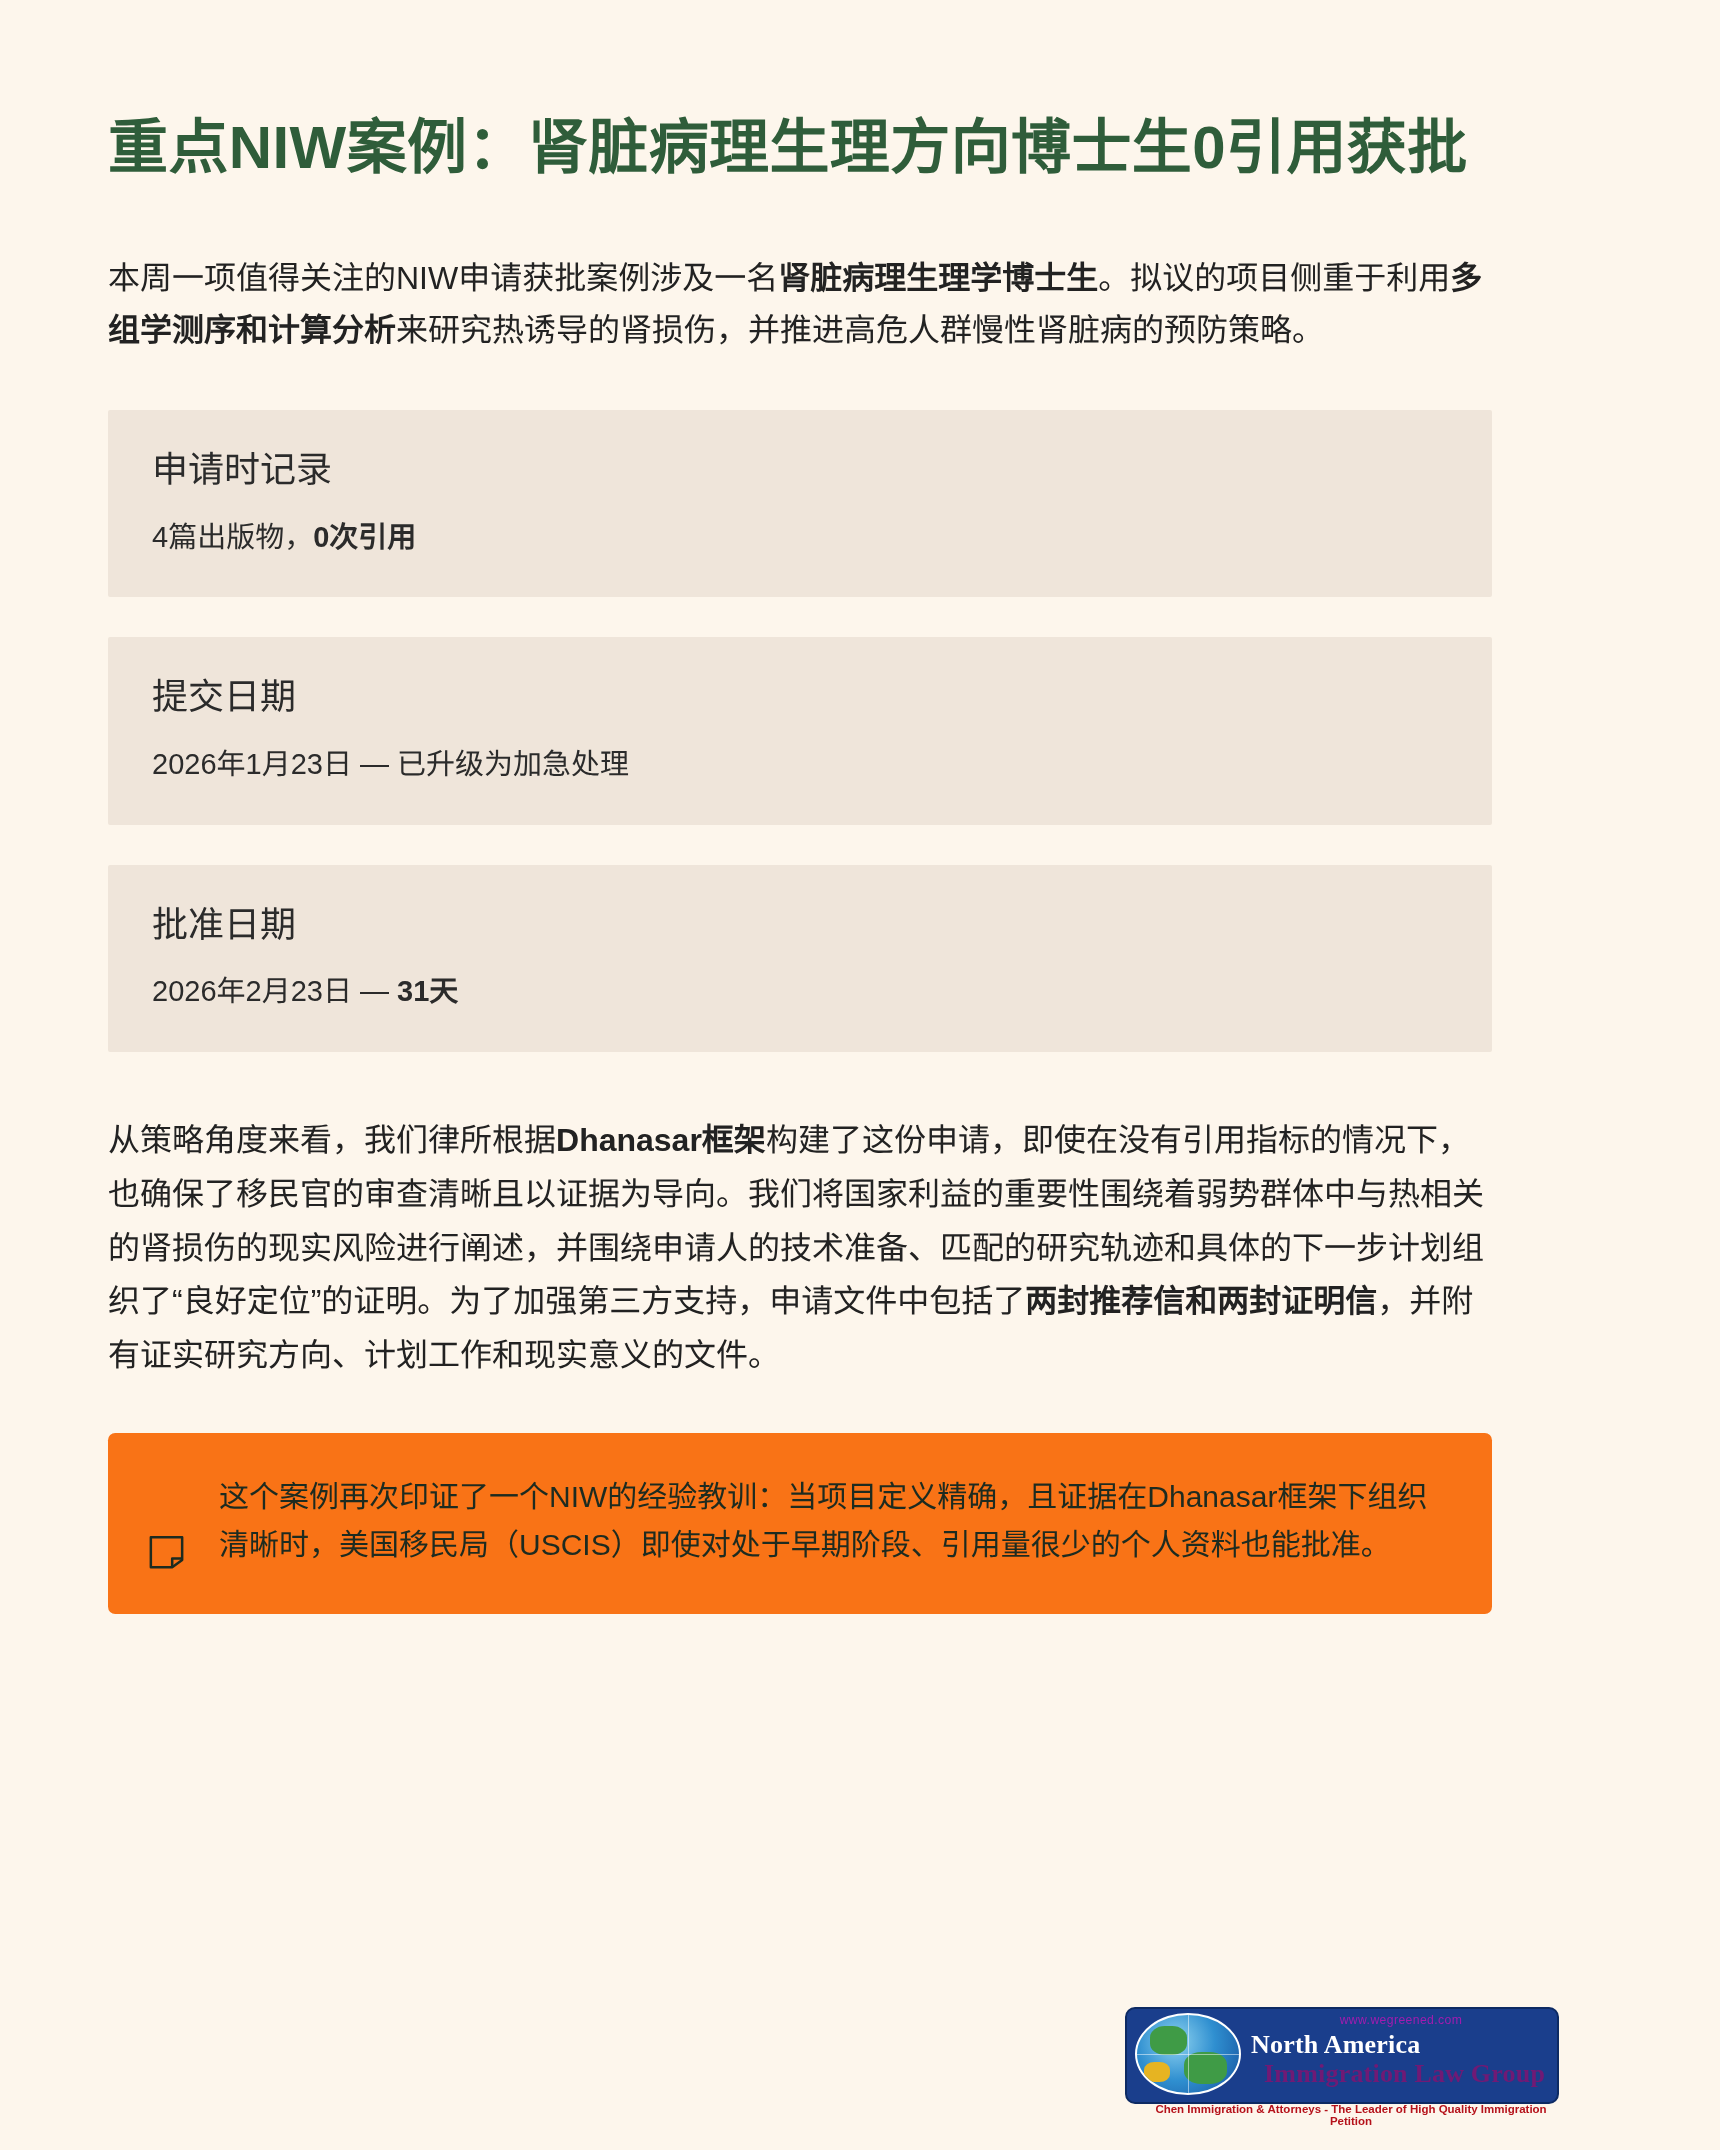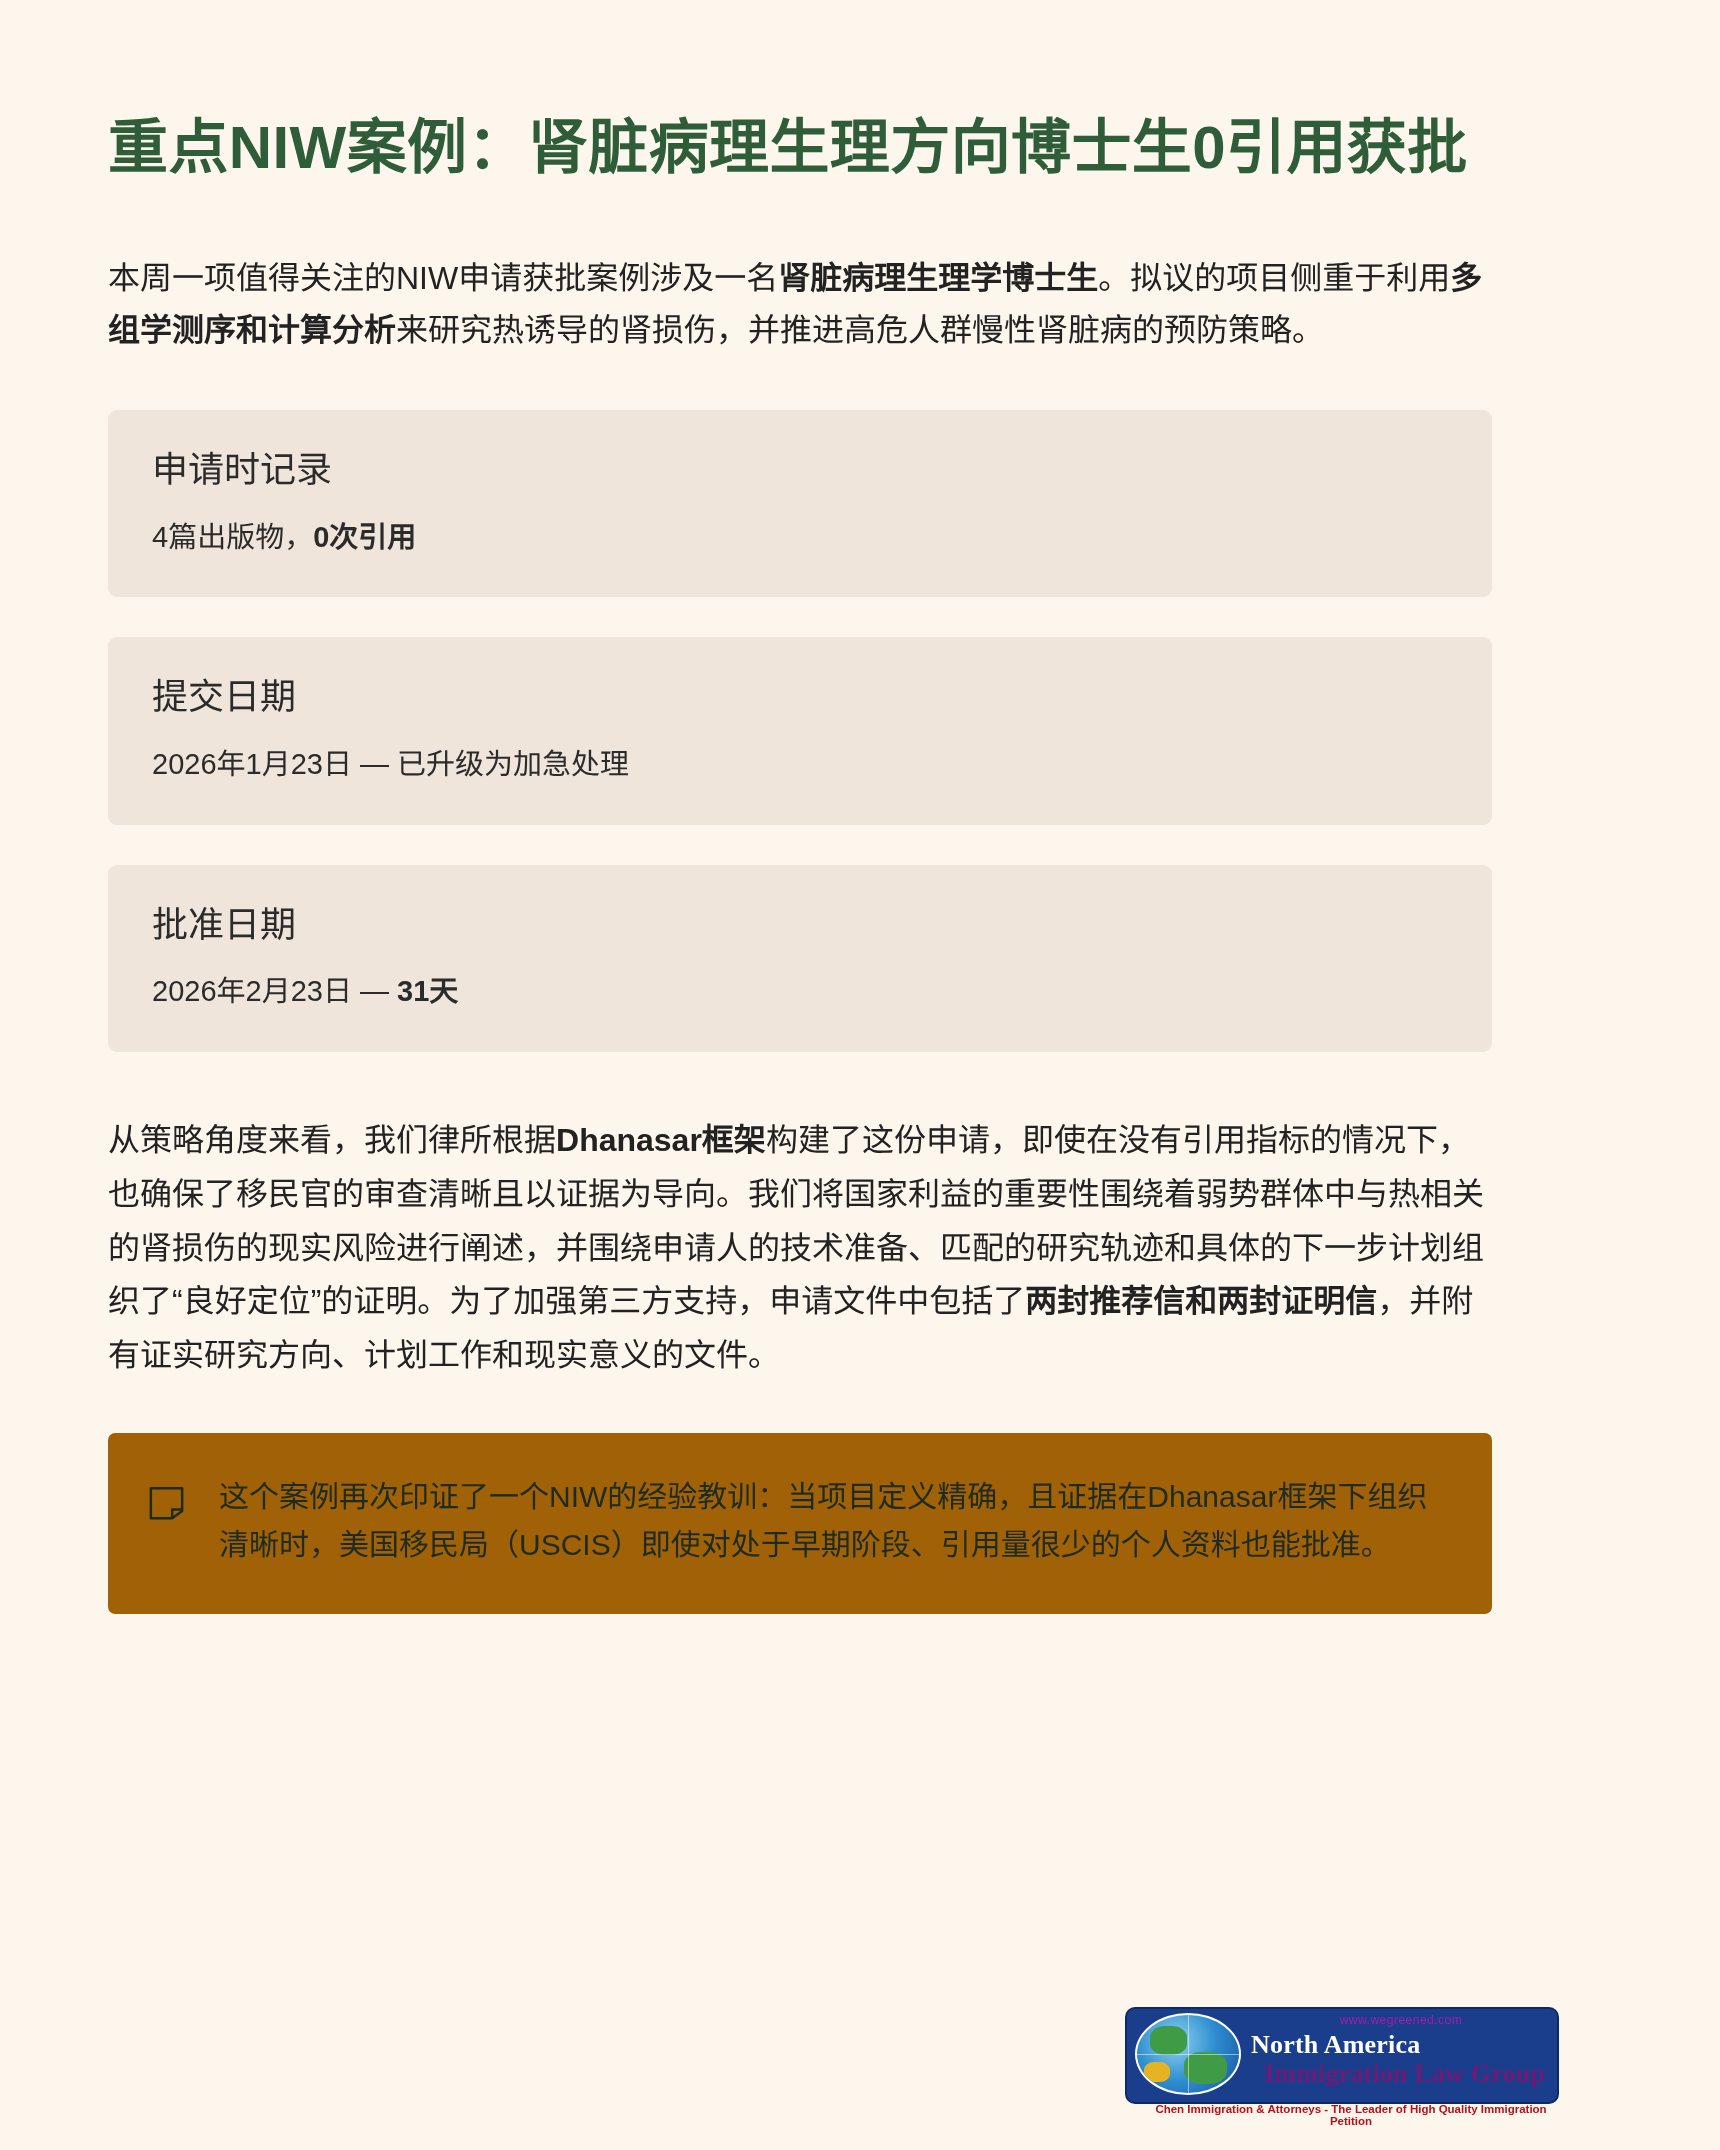--- a/index.html
+++ b/index.html
@@ -37,21 +37,21 @@
     line-height: 1.62;
     color: #222222;
     margin: 0 0 53px 0;
     max-width: 1384px;
   }
   .intro b, .body-text b, .callout b {
     font-weight: 700;
   }
   .fact-card {
     background: #efe5da;
-    border-radius: 9px;
+    border-radius: 2px;
     padding: 37px 44px 40px 44px;
     margin-bottom: 40px;
     max-width: 1384px;
     box-sizing: border-box;
   }
   .fact-card .fact-label {
     font-size: 36px;
     line-height: 1.3;
     color: #2b2b2b;
     margin-bottom: 23px;
@@ -66,25 +66,25 @@
     font-weight: 700;
   }
   .body-text {
     font-size: 32px;
     line-height: 1.68;
     color: #222222;
     margin: 62px 0 50px 0;
     max-width: 1384px;
   }
   .callout {
-    background: #a16207;
+    background: #f97316;
     border-radius: 7.2px;
     padding: 40px 47px 44px 40px;
     display: flex;
-    align-items: flex-start;
+    align-items: flex-end;
     gap: 34px;
     max-width: 1384px;
     box-sizing: border-box;
   }
   .callout .note-icon {
     flex: 0 0 auto;
     width: 37px;
     height: 37px;
     margin-top: 11.5px;
   }

